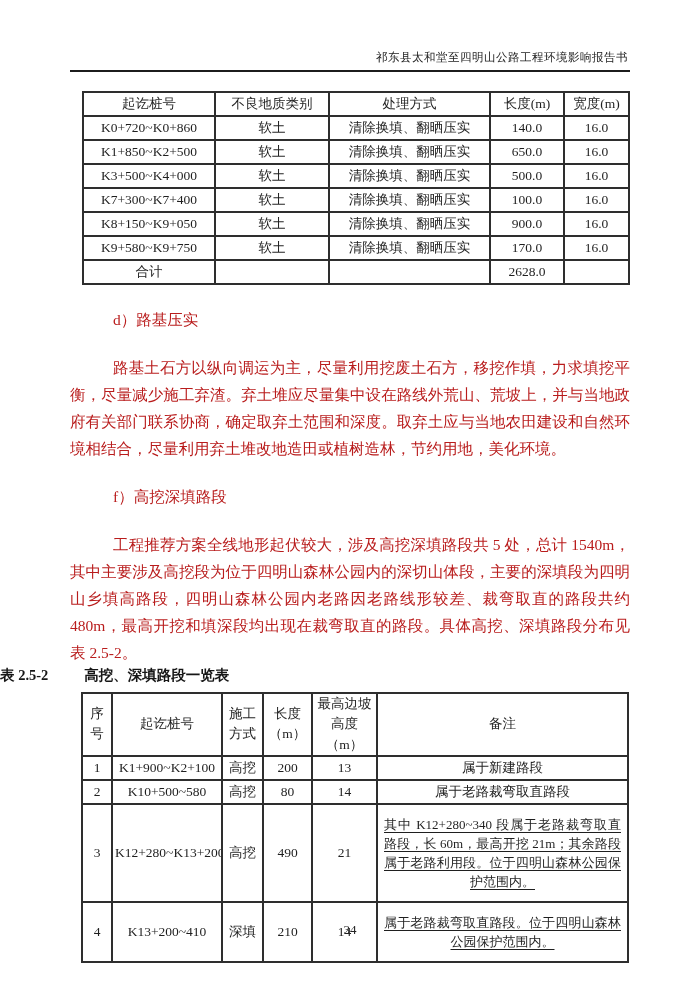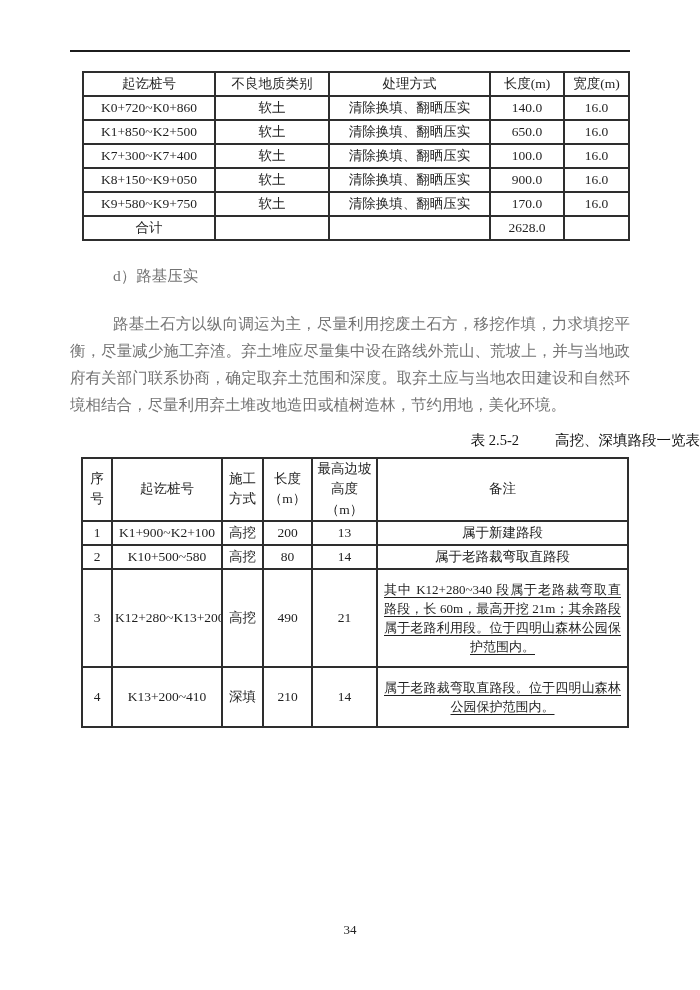--- a/index.html
+++ b/index.html
@@ -30,42 +30,43 @@
   .t2 tbody tr:nth-child(3) { height:78px; }
   .t2 tbody tr:nth-child(4) { height:46px; }
   .t2 td.u-remark {
     font-size:13px; line-height:19px; padding:10px 6px;
     text-align:justify; text-align-last:center;
     text-decoration:underline; text-underline-offset:3px;
   }
   
   .body-text { margin:10px 70px 0; }
   .sec-heading, .sec-para {
-    font-size:15.5px; line-height:27px; color:#737373;margin-top:21px;
+    font-size:15.5px; line-height:27px; color:#b91c1c;margin-top:21px;
   }
   .sec-heading { text-indent:43px; }
   .sec-para { text-indent:43px; text-align:justify; }
   
   .tbl-caption {
-    margin-top:13px; text-align:right; font-weight:normal;
+    text-align:left; font-weight:bold;
     font-size:14.5px; color:#161616;
   }
   .tbl-caption .cap-label { margin-right:36px; }
   
   .page-footer {
     position:absolute; top:922px; left:0; width:100%;
     text-align:center; font-size:13px; color:#222;
   }
 </style>
 </head>
 <body>
 
 <div class="page">
 
   <div class="doc-header">
+    <div class="title">祁东县太和堂至四明山公路工程环境影响报告书</div>
     <div class="rule"></div>
   </div>
 
   <table class="t1">
     <colgroup>
       <col style="width:132px">
         <col style="width:114px">
         <col style="width:161px">
       <col style="width:74px">
         <col>
@@ -88,20 +89,27 @@
           <td>16.0</td>
         </tr>
         <tr>
           <td>K1+850~K2+500</td>
           <td>软土</td>
           <td>清除换填、翻晒压实</td>
           <td>650.0</td>
           <td>16.0</td>
         </tr>
         <tr>
+          <td>K3+500~K4+000</td>
+          <td>软土</td>
+          <td>清除换填、翻晒压实</td>
+          <td>500.0</td>
+          <td>16.0</td>
+        </tr>
+        <tr>
           <td>K7+300~K7+400</td>
           <td>软土</td>
           <td>清除换填、翻晒压实</td>
           <td>100.0</td>
           <td>16.0</td>
         </tr>
         <tr>
           <td>K8+150~K9+050</td>
           <td>软土</td>
           <td>清除换填、翻晒压实</td>
@@ -121,20 +129,22 @@
           <td></td>
           <td>2628.0</td>
           <td></td>
         </tr>
       </tbody>
   </table>
 
   <div class="body-text">
     <div class="sec-heading">d）路基压实</div>
     <div class="sec-para">路基土石方以纵向调运为主，尽量利用挖废土石方，移挖作填，力求填挖平衡，尽量减少施工弃渣。弃土堆应尽量集中设在路线外荒山、荒坡上，并与当地政府有关部门联系协商，确定取弃土范围和深度。取弃土应与当地农田建设和自然环境相结合，尽量利用弃土堆改地造田或植树造林，节约用地，美化环境。</div>
+    <div class="sec-heading">f）高挖深填路段</div>
+    <div class="sec-para">工程推荐方案全线地形起伏较大，涉及高挖深填路段共 5 处，总计 1540m，其中主要涉及高挖段为位于四明山森林公园内的深切山体段，主要的深填段为四明山乡填高路段，四明山森林公园内老路因老路线形较差、裁弯取直的路段共约 480m，最高开挖和填深段均出现在裁弯取直的路段。具体高挖、深填路段分布见表 2.5-2。</div>
   </div>
 
   <div class="tbl-caption">
     <span class="cap-label">表 2.5-2</span><span>高挖、深填路段一览表</span>
   </div>
 
   <table class="t2">
     <colgroup>
       <col style="width:30px">
         <col style="width:110px">

